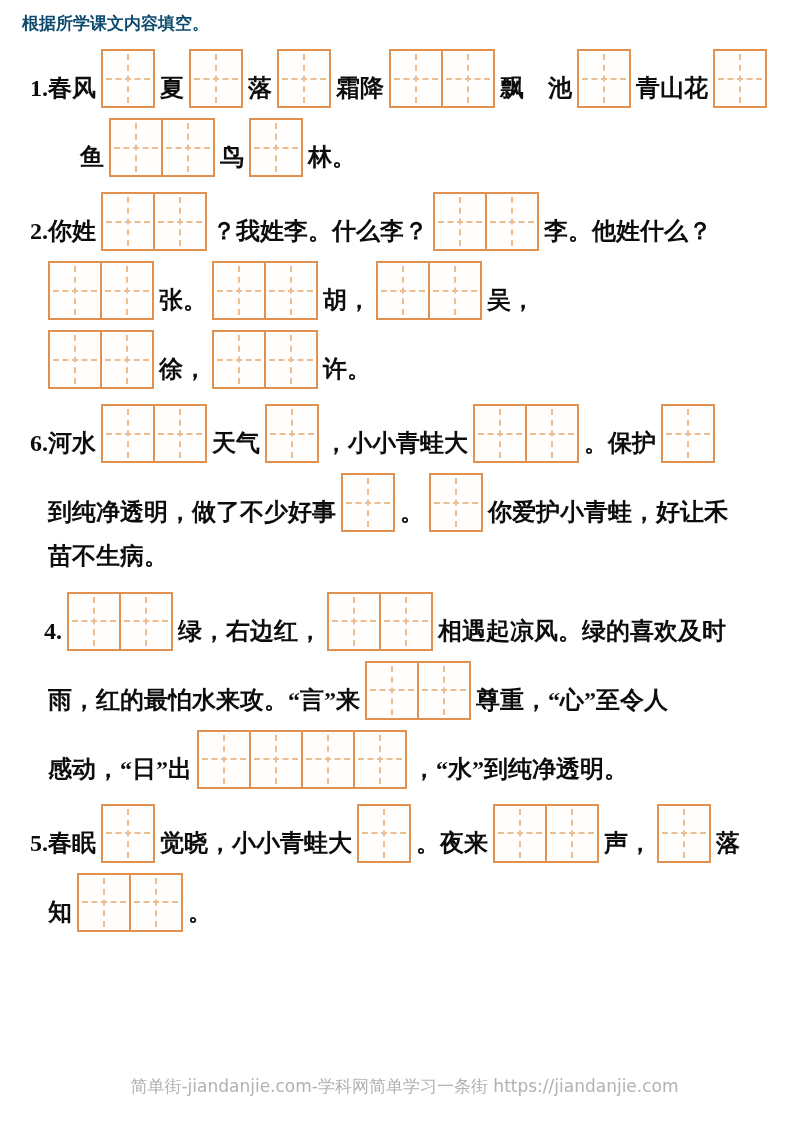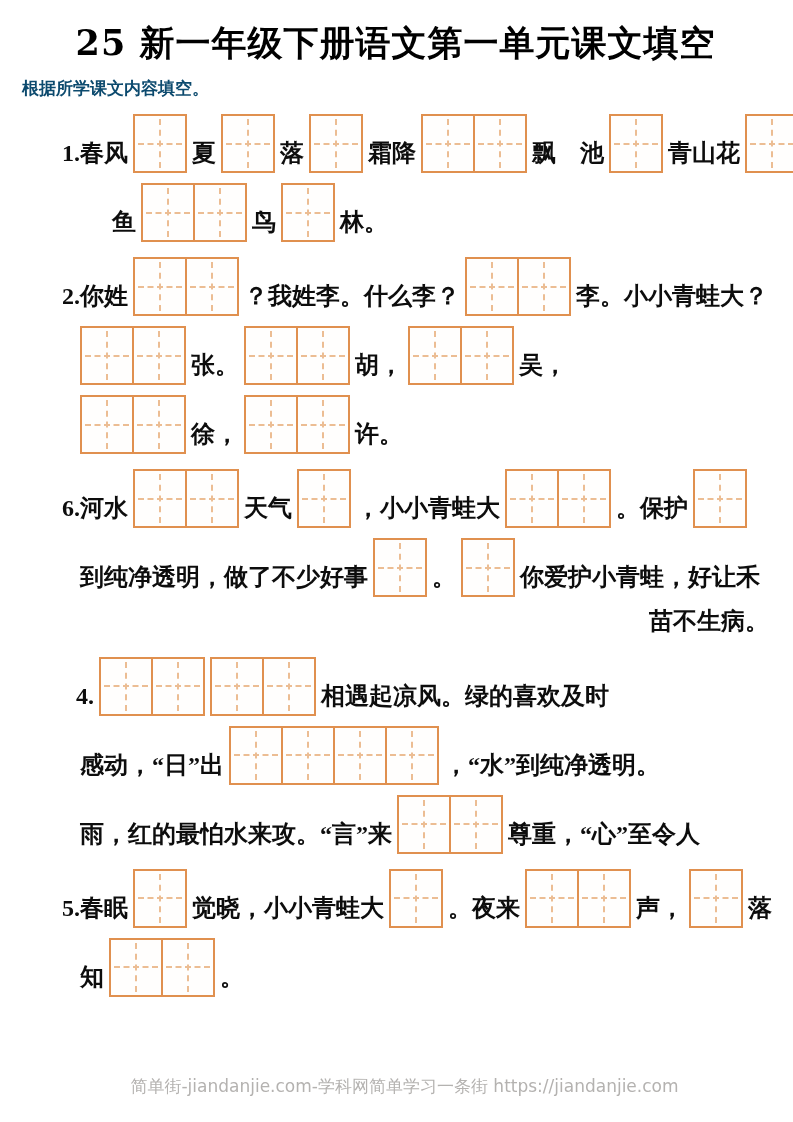--- a/index.html
+++ b/index.html
@@ -33,27 +33,26 @@
   .exercise { margin-bottom:15px; }
 
   .line {
     display:flex;
     align-items:flex-end;
     column-gap:5px;
     margin-bottom:10px;
     min-height:59px;
     padding-left:8px;
     flex-wrap:nowrap;
-    margin-left:32px;
   }
   .line.first      { padding-left:8px; }
   .line.first-deep { padding-left:22px; }
   .line.cont       { padding-left:26px; }
   .line.cont-deep  { padding-left:58px; }
-  .line.textonly   { min-height:auto; margin-top:2px; margin-bottom:16px;justify-content:flex-end; }
+  .line.textonly   { min-height:auto; margin-top:2px; margin-bottom:16px; }
 
   .txt {
     font-size:24px;
     font-weight:600;
     color:#0d0d0d;
     line-height:1.2;
     padding-bottom:5px;
     white-space:pre;
     flex:none;
   }
@@ -90,21 +89,20 @@
     text-align:center;
     font-size:17px;
     color:#b4b2b0;
     font-family:"DejaVu Sans", sans-serif;
   }
 </style>
 </head>
 <body style="--box-border: #e0904f; --box-dash: #ecbd93;">
 
 <div class="page">
-  <h1 class="title">25 新一年级下册语文第一单元课文填空</h1>
   <p class="instruction">根据所学课文内容填空。</p>
   <div id="worksheet-body">
       <div class="exercise">
         <div class="line first">
           <span class="txt">1.春风</span>
           <span class="box">
             <span class="cell"></span>
           </span>
           <span class="txt">夏</span>
           <span class="box">
@@ -146,21 +144,21 @@
           <span class="txt">2.你姓</span>
           <span class="box">
             <span class="cell"></span>
             <span class="cell"></span>
           </span>
           <span class="txt">？我姓李。什么李？</span>
           <span class="box">
             <span class="cell"></span>
             <span class="cell"></span>
           </span>
-          <span class="txt">李。小小青蛙大？</span>
+          <span class="txt">李。他姓什么？</span>
         </div>
         <div class="line cont">
           <span class="box">
             <span class="cell"></span>
             <span class="cell"></span>
           </span>
           <span class="txt">张。</span>
           <span class="box">
             <span class="cell"></span>
             <span class="cell"></span>
@@ -221,43 +219,44 @@
           <span class="txt">苗不生病。</span>
         </div>
       </div>
       <div class="exercise">
         <div class="line first-deep">
           <span class="txt">4.</span>
           <span class="box">
             <span class="cell"></span>
             <span class="cell"></span>
           </span>
+          <span class="txt">绿，右边红，</span>
           <span class="box">
             <span class="cell"></span>
             <span class="cell"></span>
           </span>
           <span class="txt">相遇起凉风。绿的喜欢及时</span>
         </div>
         <div class="line cont">
+          <span class="txt">雨，红的最怕水来攻。“言”来</span>
+          <span class="box">
+            <span class="cell"></span>
+            <span class="cell"></span>
+          </span>
+          <span class="txt">尊重，“心”至令人</span>
+        </div>
+        <div class="line cont">
           <span class="txt">感动，“日”出</span>
           <span class="box">
             <span class="cell"></span>
             <span class="cell"></span>
             <span class="cell"></span>
             <span class="cell"></span>
           </span>
           <span class="txt">，“水”到纯净透明。</span>
-        </div>
-        <div class="line cont">
-          <span class="txt">雨，红的最怕水来攻。“言”来</span>
-          <span class="box">
-            <span class="cell"></span>
-            <span class="cell"></span>
-          </span>
-          <span class="txt">尊重，“心”至令人</span>
         </div>
       </div>
       <div class="exercise">
         <div class="line first">
           <span class="txt">5.春眠</span>
           <span class="box">
             <span class="cell"></span>
           </span>
           <span class="txt">觉晓，小小青蛙大</span>
           <span class="box">

